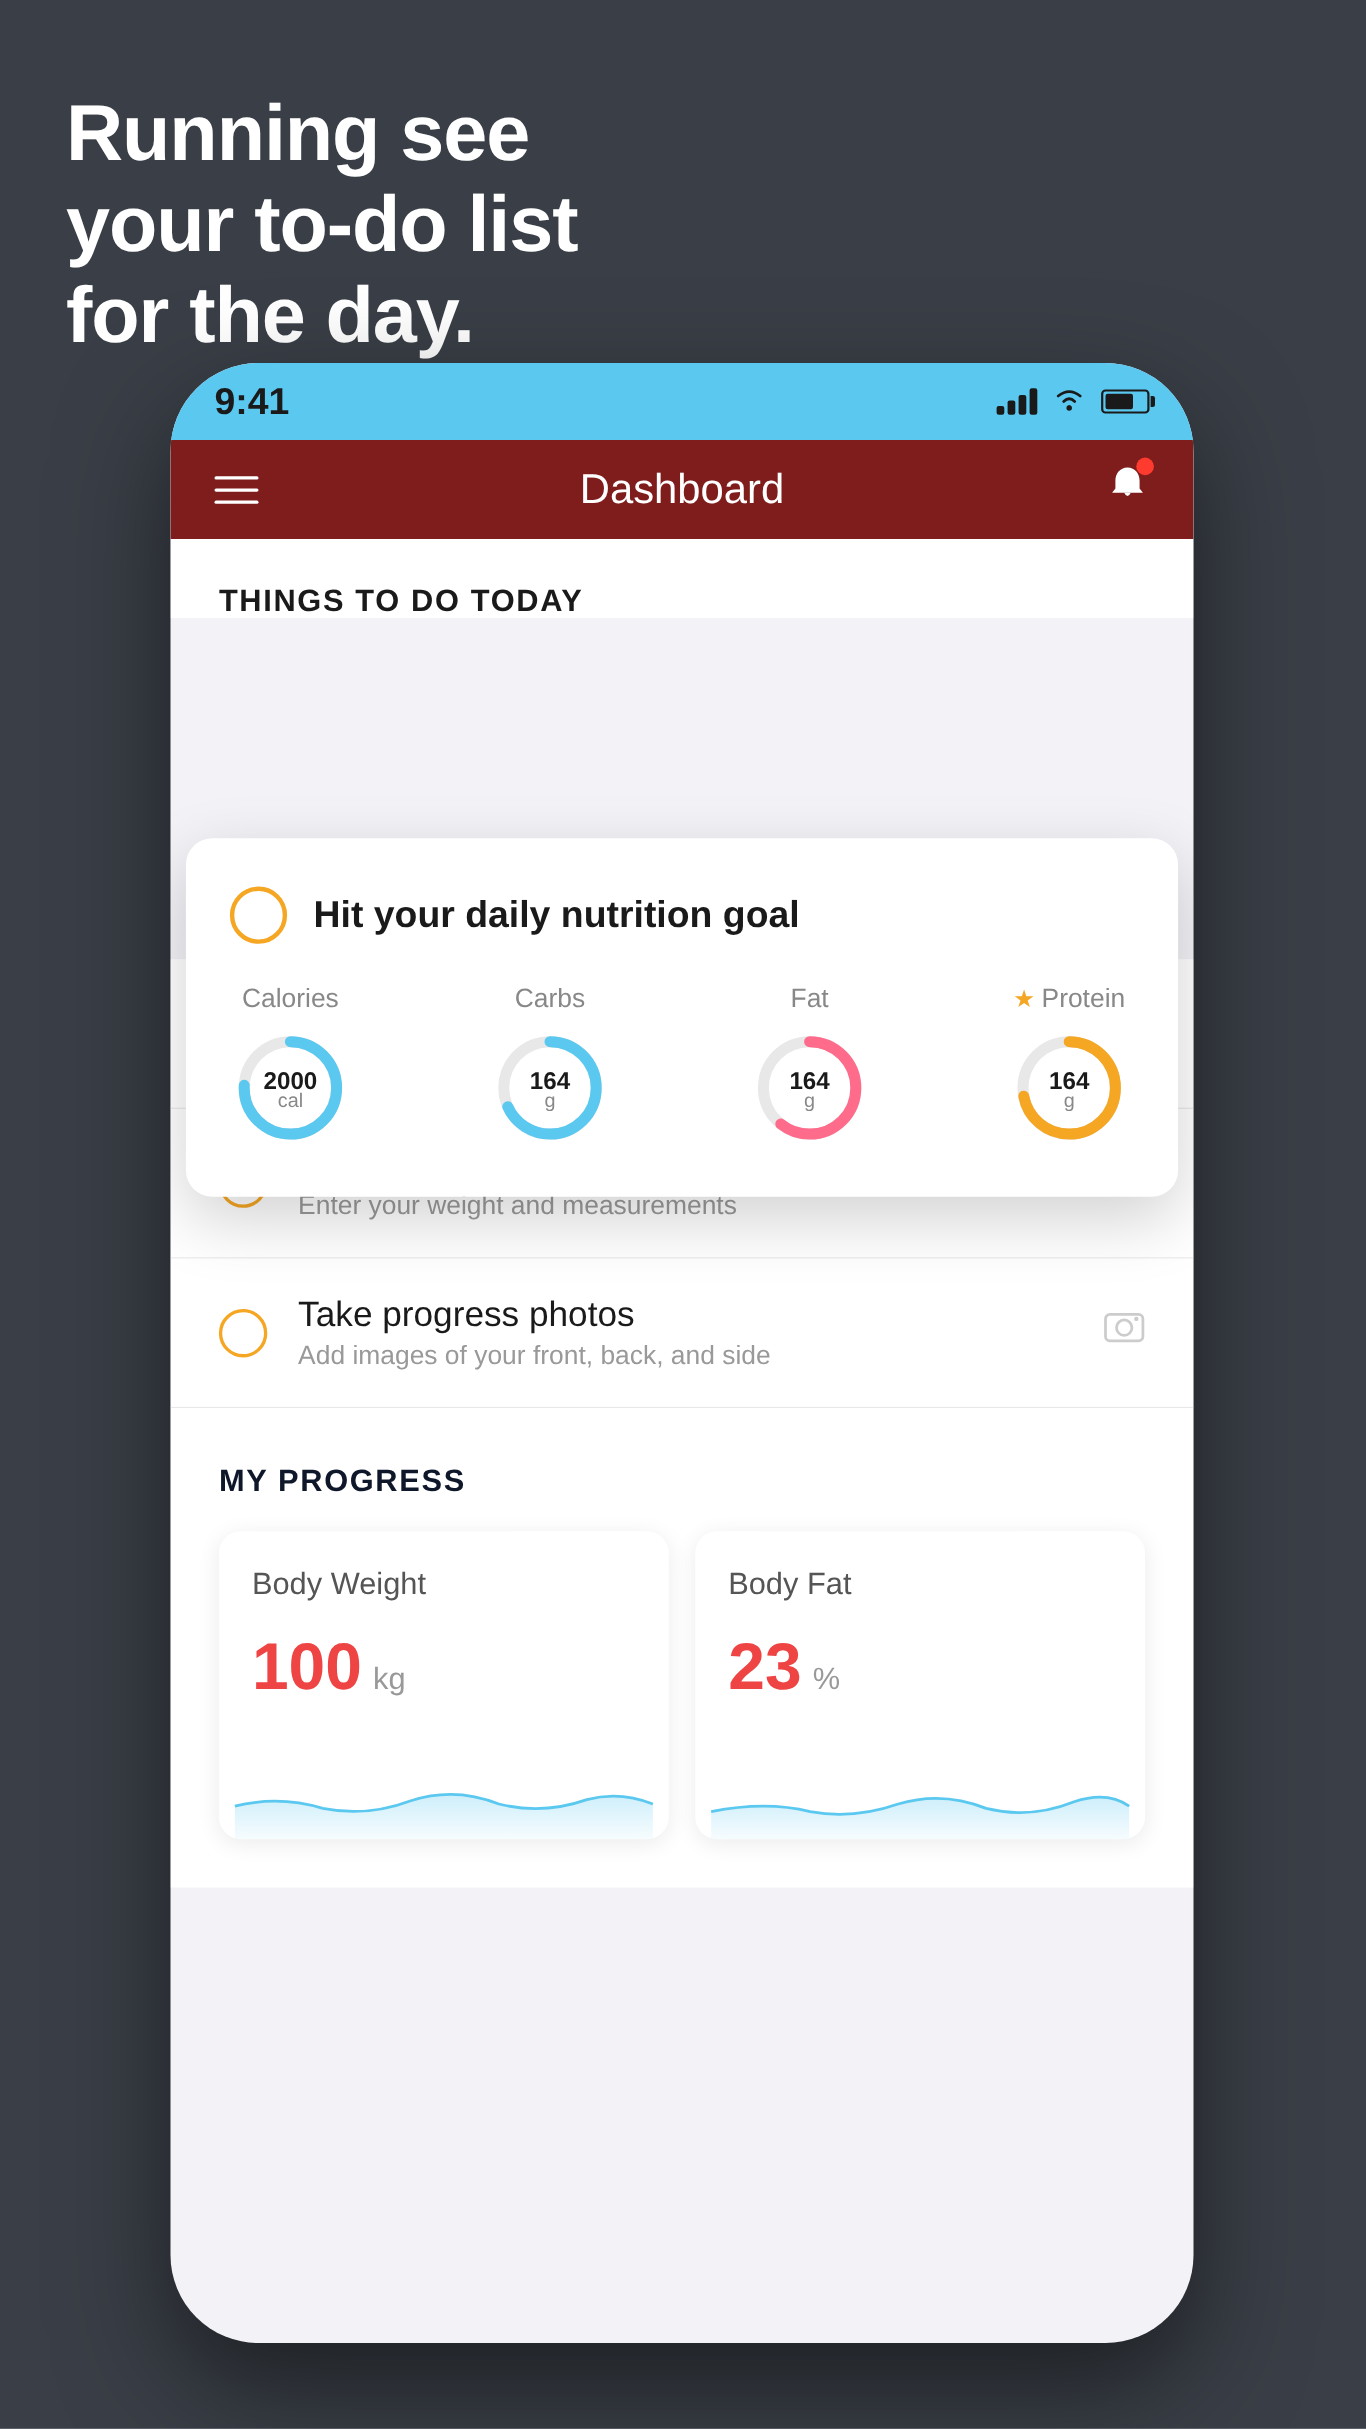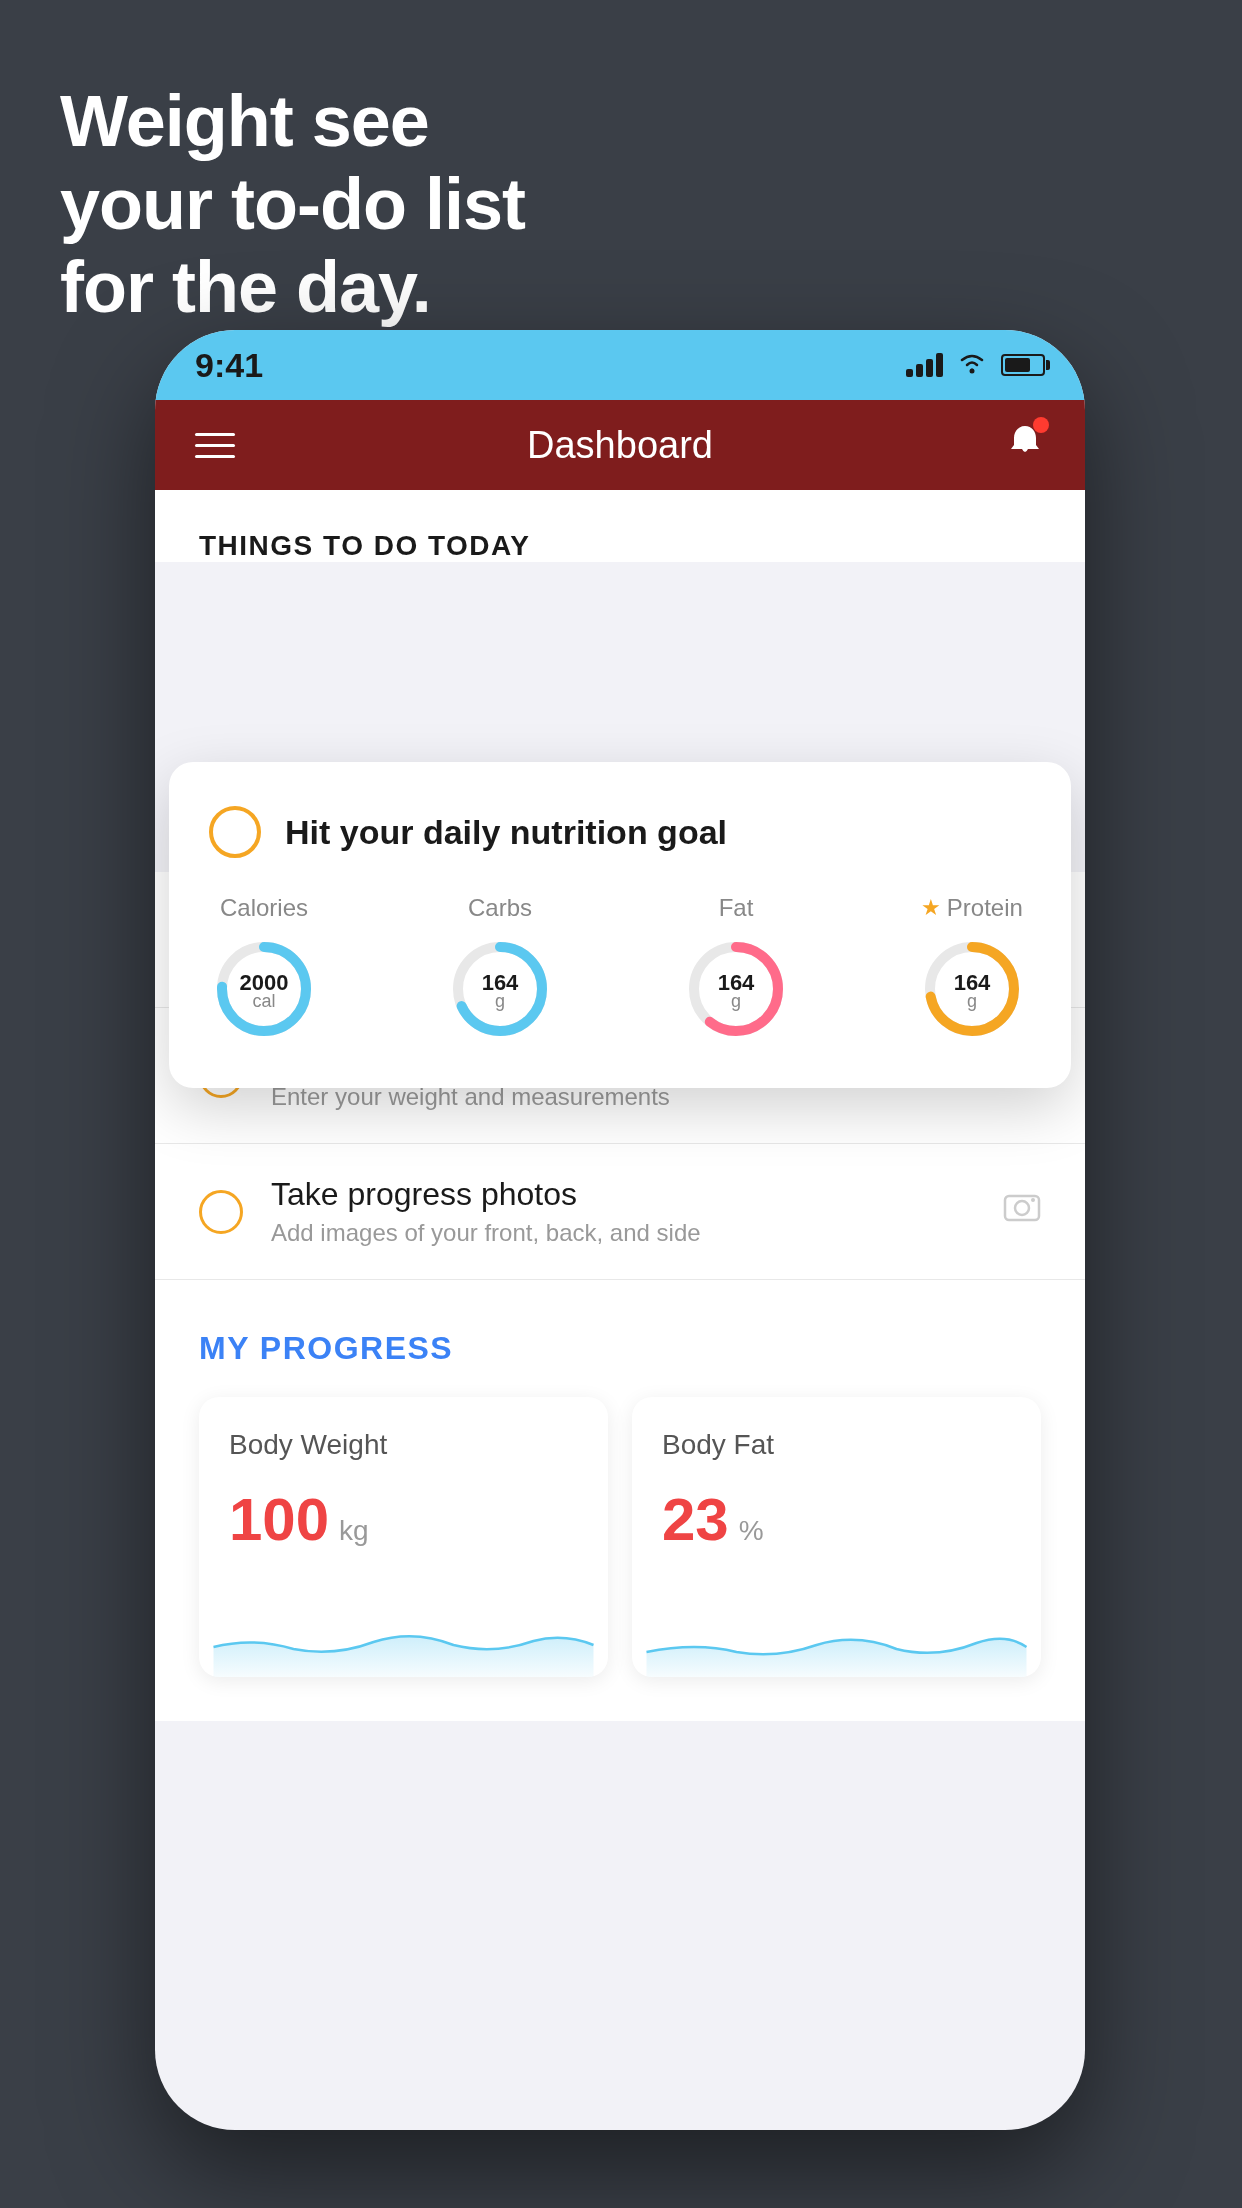--- a/index.html
+++ b/index.html
@@ -263,23 +263,23 @@
       font-size: 34px;
       color: #ccc;
     }
 
     
     .progress-section {
       background: white;
       padding: 50px 44px 44px;
     }
     .progress-header {
-      font-size: 32px;
+      font-size: 28px;
       font-weight: 700;
-      color: #3b82f6;
+      color: #0f172a;
       letter-spacing: 1.5px;
       margin-bottom: 30px;
     }
     .progress-cards {
       display: flex;
       gap: 24px;
     }
     .progress-card {
       flex: 1;
       background: white;
@@ -322,21 +322,21 @@
     .phone-content {
       height: calc(1800px - 160px);
       overflow: hidden;
       position: relative;
     }
   </style>
 </head>
 <body>
 
 <div class="headline">
-  <span>Weight see</span><br>
+  <span>Running see</span><br>
   <span>your to-do list</span><br>
   <span>for the day.</span>
 </div>
 
 <div class="phone-frame">
 
   <div class="status-bar">
     <span class="status-time">9:41</span>
     <div class="status-icons">
       <div class="signal-bars">

